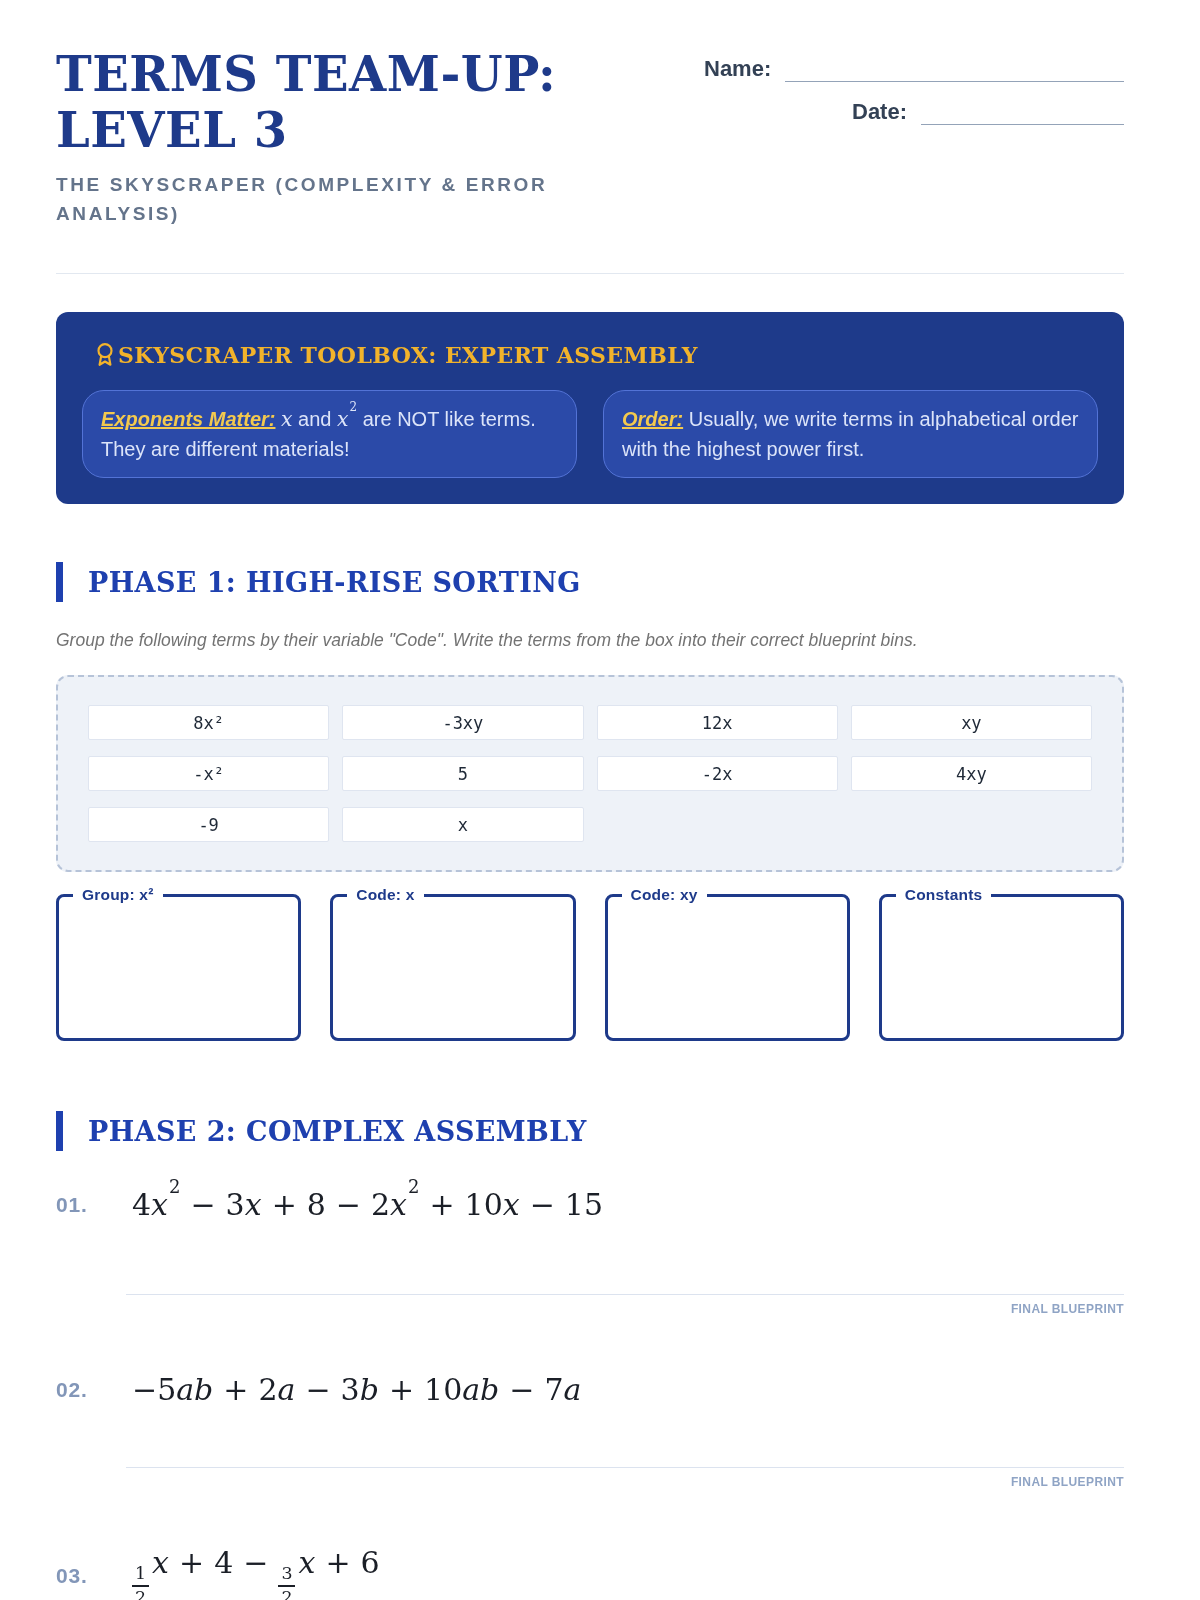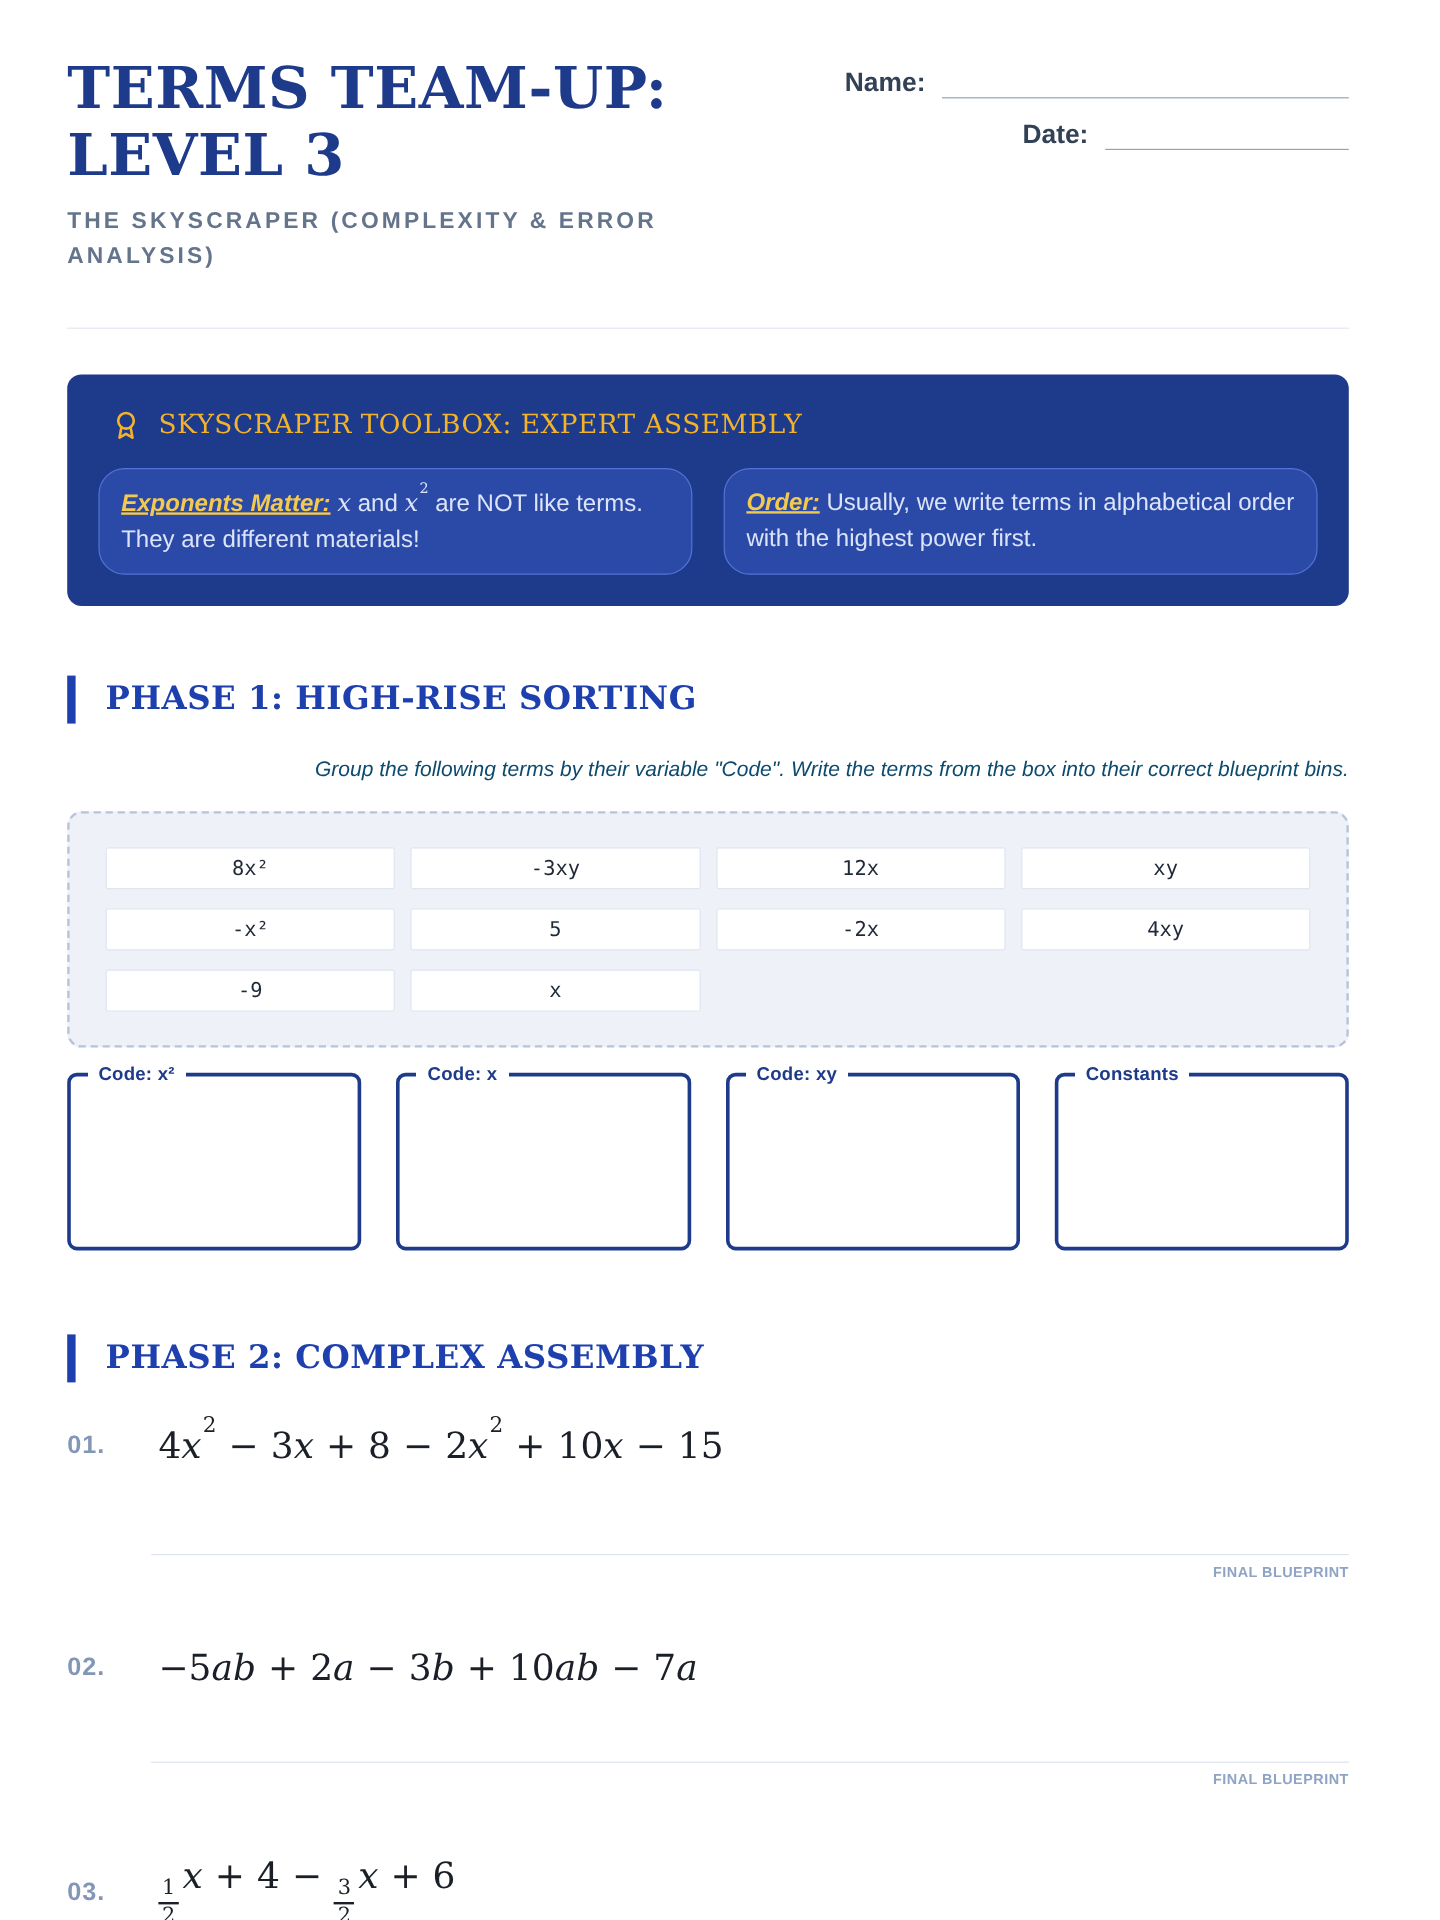--- a/index.html
+++ b/index.html
@@ -25,41 +25,41 @@
   .field-row{display:flex;align-items:flex-end;gap:14px;}
   .field-label{font-size:22px;font-weight:bold;color:var(--slate);}
   .field-line{flex:1;border-bottom:1.5px solid var(--line-slate);height:26px;}
   .date-row{width:272px;margin-left:auto;margin-top:17px;}
 
   .divider{margin-top:44px;border-top:1px solid var(--divider);}
 
   
   .toolbox{margin-top:38px;background:var(--navy);border-radius:12px;
     padding:30px 26px 26px;}
-  .toolbox-head{display:flex;align-items:center;gap:14px;padding-left:10px;
-    color:var(--gold);font-family:"DejaVu Serif",serif;font-weight:normal;
+  .toolbox-head{display:flex;align-items:center;padding-left:10px;
+    color:var(--gold);font-family:"DejaVu Serif",serif;font-weight:bold;
     font-size:22px;letter-spacing:.4px;}
   .tips{display:flex;gap:26px;margin-top:22px;}
   .tip{flex:1;background:var(--tip-bg);border:1px solid var(--tip-border);
     border-radius:22px;padding:13px 18px;color:var(--tip-text);
     font-size:20px;line-height:1.5;}
   .tip-label{color:var(--tip-label);font-weight:bold;font-style:italic;
     text-decoration:underline;}
   .tip .mv{font-family:"DejaVu Serif",serif;font-style:italic;font-size:1.02em;}
   .tip .ms{font-family:"DejaVu Serif",serif;}
 
   
   .phase-head{display:flex;align-items:center;gap:25px;}
   .phase-bar{width:7px;height:40px;background:var(--heading-blue);flex:none;}
   .phase-title{font-family:"DejaVu Serif",serif;font-weight:bold;font-size:27px;
     color:var(--heading-blue);letter-spacing:.4px;}
   .phase1{margin-top:58px;}
   .phase2{margin-top:70px;}
 
-  .instruction{margin-top:28px;font-style:italic;color:#0c4a6e;font-size:17.5px;text-align:right;}
+  .instruction{margin-top:28px;font-style:italic;color:#737373;font-size:17.5px;}
 
   
   .term-bank{margin-top:24px;background:var(--bank-bg);
     border:2px dashed var(--bank-border);border-radius:12px;padding:28px 30px;}
   .chip-grid{display:grid;grid-template-columns:repeat(4,1fr);gap:16px 13px;}
   .chip{background:#fff;border:1px solid var(--chip-border);border-radius:2px;
     text-align:center;padding:7px 0 6px;
     font-family:"DejaVu Sans Mono",monospace;font-size:17px;color:#1f2937;}
 
   
@@ -143,21 +143,21 @@
           <div class="chip">-x²</div>
           <div class="chip">5</div>
           <div class="chip">-2x</div>
           <div class="chip">4xy</div>
           <div class="chip">-9</div>
           <div class="chip">x</div>
         </div>
     </div>
     <div class="bins" id="bins">
         <fieldset class="bin">
-          <legend>Code: x²</legend>
+          <legend>Group: x²</legend>
         </fieldset>
         <fieldset class="bin">
           <legend>Code: x</legend>
         </fieldset>
         <fieldset class="bin">
           <legend>Code: xy</legend>
         </fieldset>
         <fieldset class="bin">
           <legend>Constants</legend>
         </fieldset>

